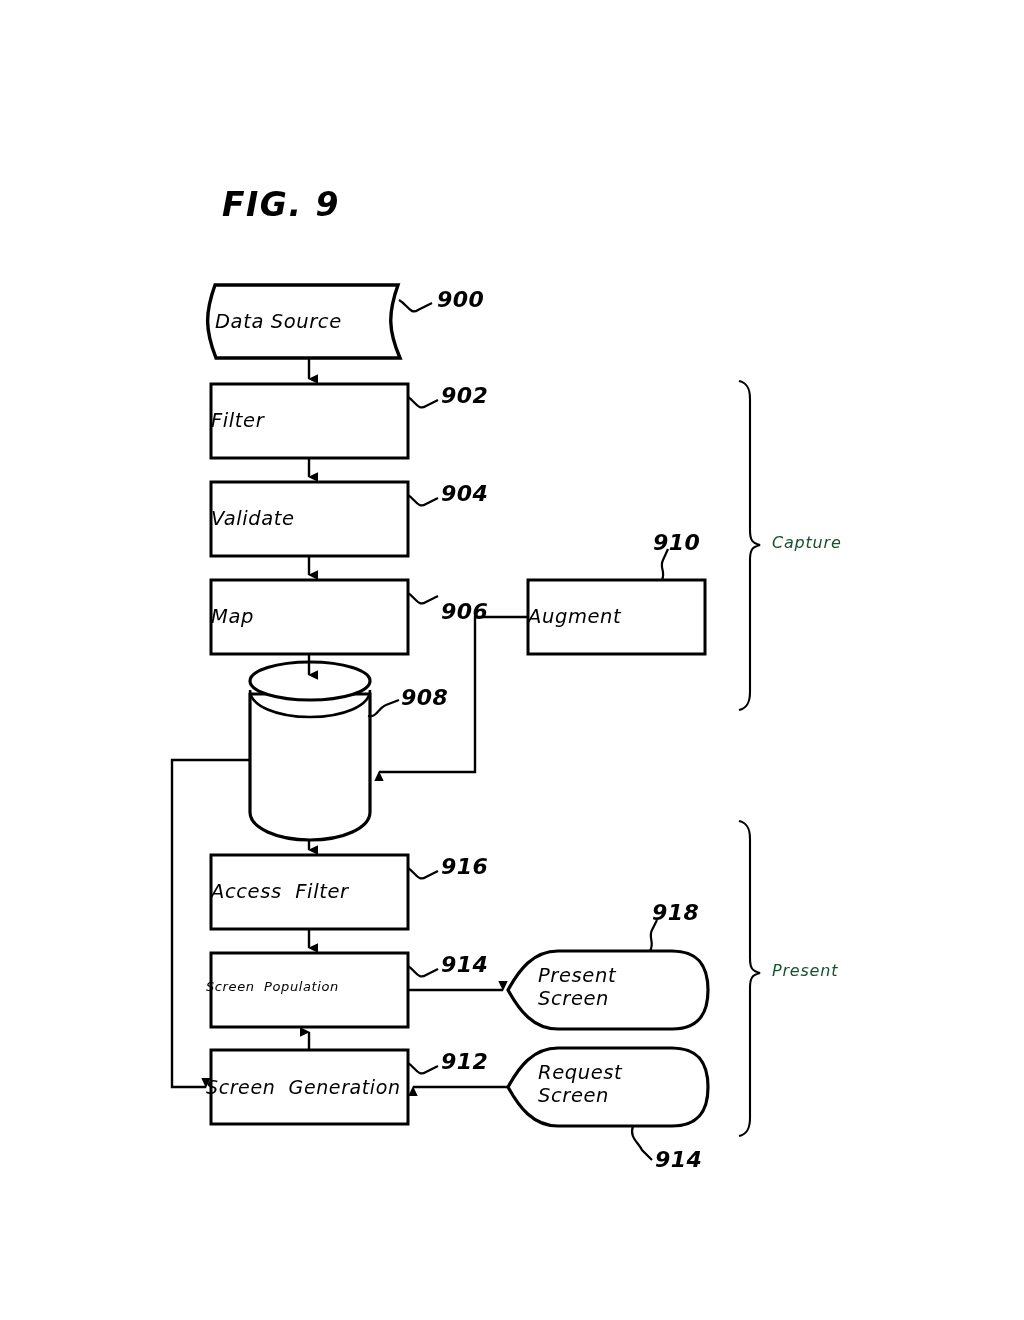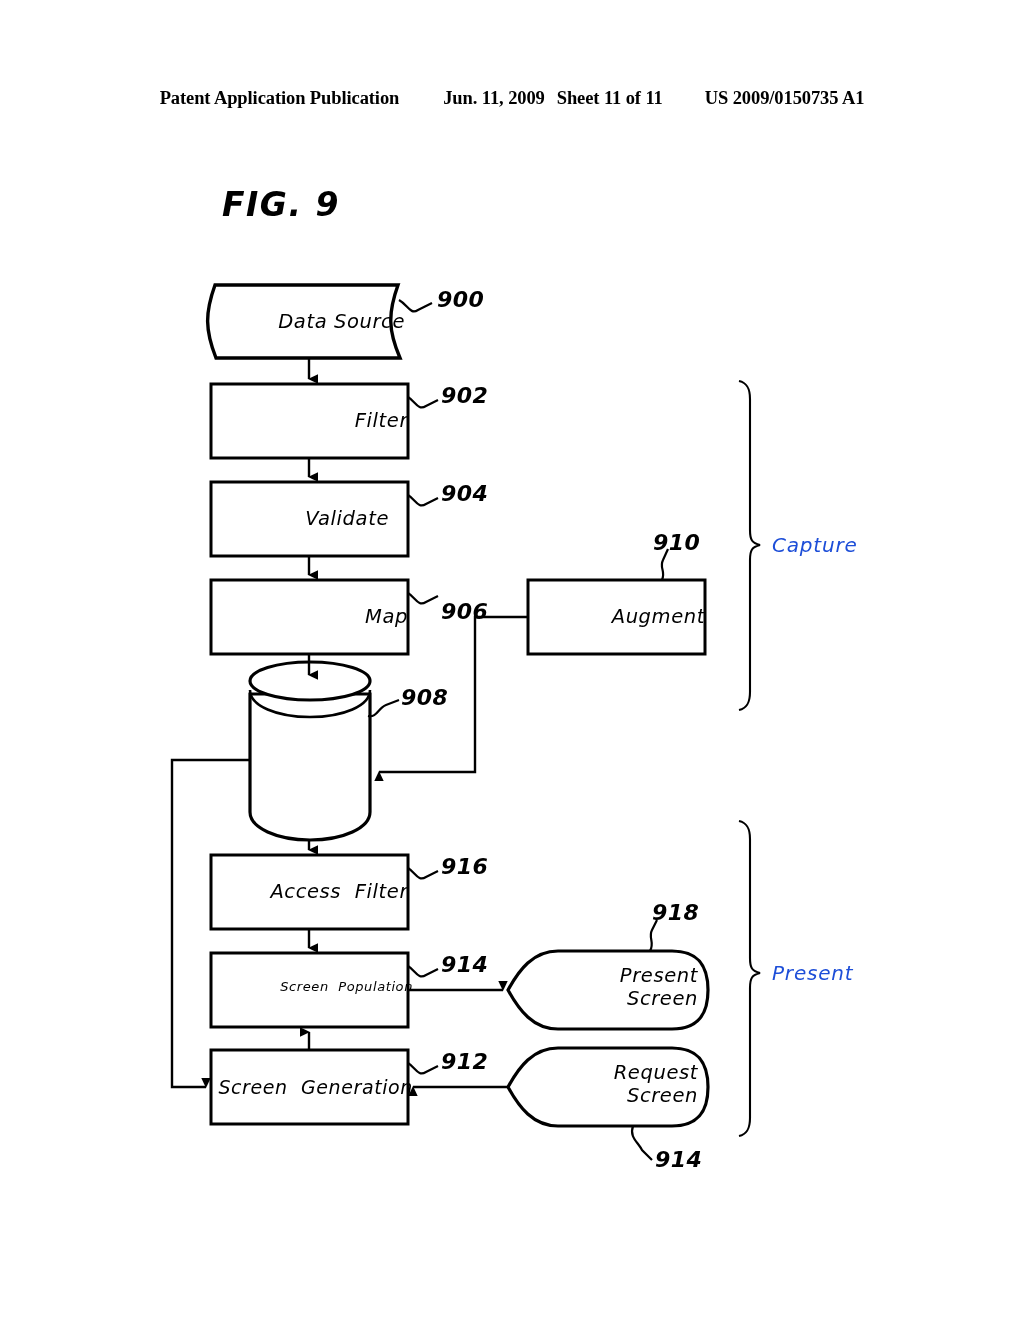--- a/index.html
+++ b/index.html
@@ -51,42 +51,42 @@
     width: 1024px;
     height: 1320px;
   }
   
   .node-label {
     position: absolute;
     font-family: "DejaVu Sans", sans-serif;
     font-style: italic;
     font-size: 19.5px;
     color: #000000;
-    text-align: right;
+    text-align: left;
     line-height: 1.17;
     letter-spacing: 0.6px;
     white-space: pre;
     pointer-events: none;
   }
   .ref-num {
     position: absolute;
     font-family: "DejaVu Sans", sans-serif;
     font-style: italic;
     font-weight: bold;
     font-size: 22px;
     color: #000000;
     letter-spacing: 0.5px;
     white-space: pre;
   }
   .group-label {
     position: absolute;
     font-family: "DejaVu Sans", sans-serif;
     font-style: italic;
-    font-size: 20px;
-    color: #1d4ed8;
+    font-size: 16px;
+    color: #14532d;
     letter-spacing: 0.8px;
     white-space: pre;
   }
   #fig-title {
     position: absolute;
     left: 222px;
     top: 185px;
     font-family: "DejaVu Sans", sans-serif;
     font-style: italic;
     font-weight: bold;
@@ -94,29 +94,20 @@
     letter-spacing: 1.5px;
     color: #000000;
     white-space: pre;
   }
 </style>
 </head>
 <body>
 
 <div id="page">
 
-  <div id="header">
-    <span>Patent Application Publication</span>
-    <span class="hgap-a"></span>
-    <span>Jun. 11, 2009</span>
-    <span class="hgap-b"></span>
-    <span>Sheet 11 of 11</span>
-    <span class="hgap-c"></span>
-    <span>US 2009/0150735 A1</span>
-  </div>
 
   <div id="fig-title">FIG. 9</div>
 
   <svg id="figure-canvas" viewBox="0 0 1024 1320" xmlns="http://www.w3.org/2000/svg">
 
     <defs>
       <marker id="arrowDown" markerWidth="12" markerHeight="12" refX="5.5" refY="9" orient="auto" markerUnits="userSpaceOnUse">
         <path d="M0.8,0 L5.5,10 L10.2,0 Z" fill="#000"></path>
       </marker>
       <marker id="arrowUp" markerWidth="12" markerHeight="12" refX="5.5" refY="9" orient="auto" markerUnits="userSpaceOnUse">

